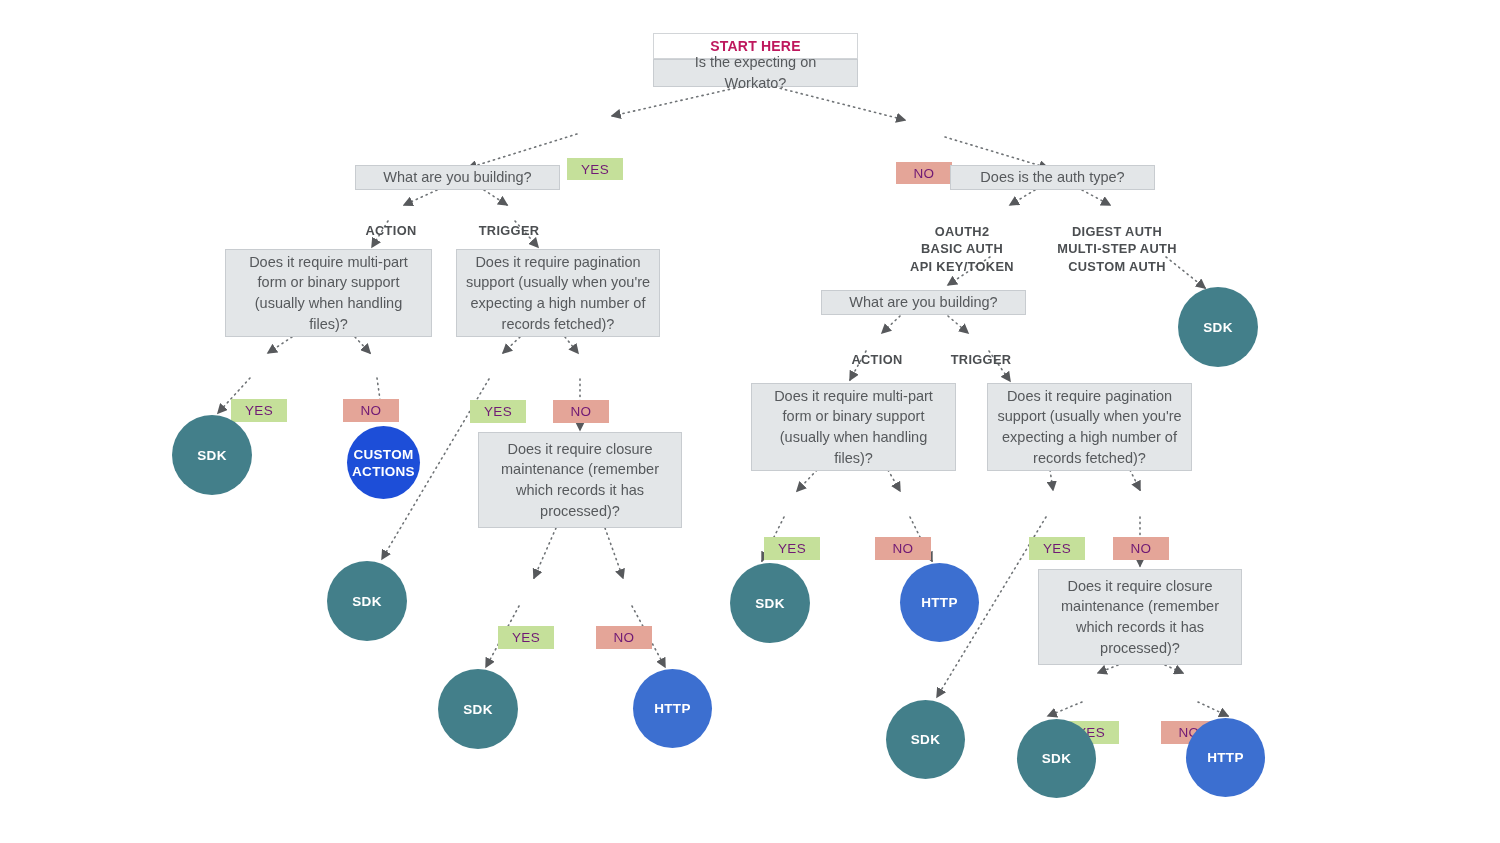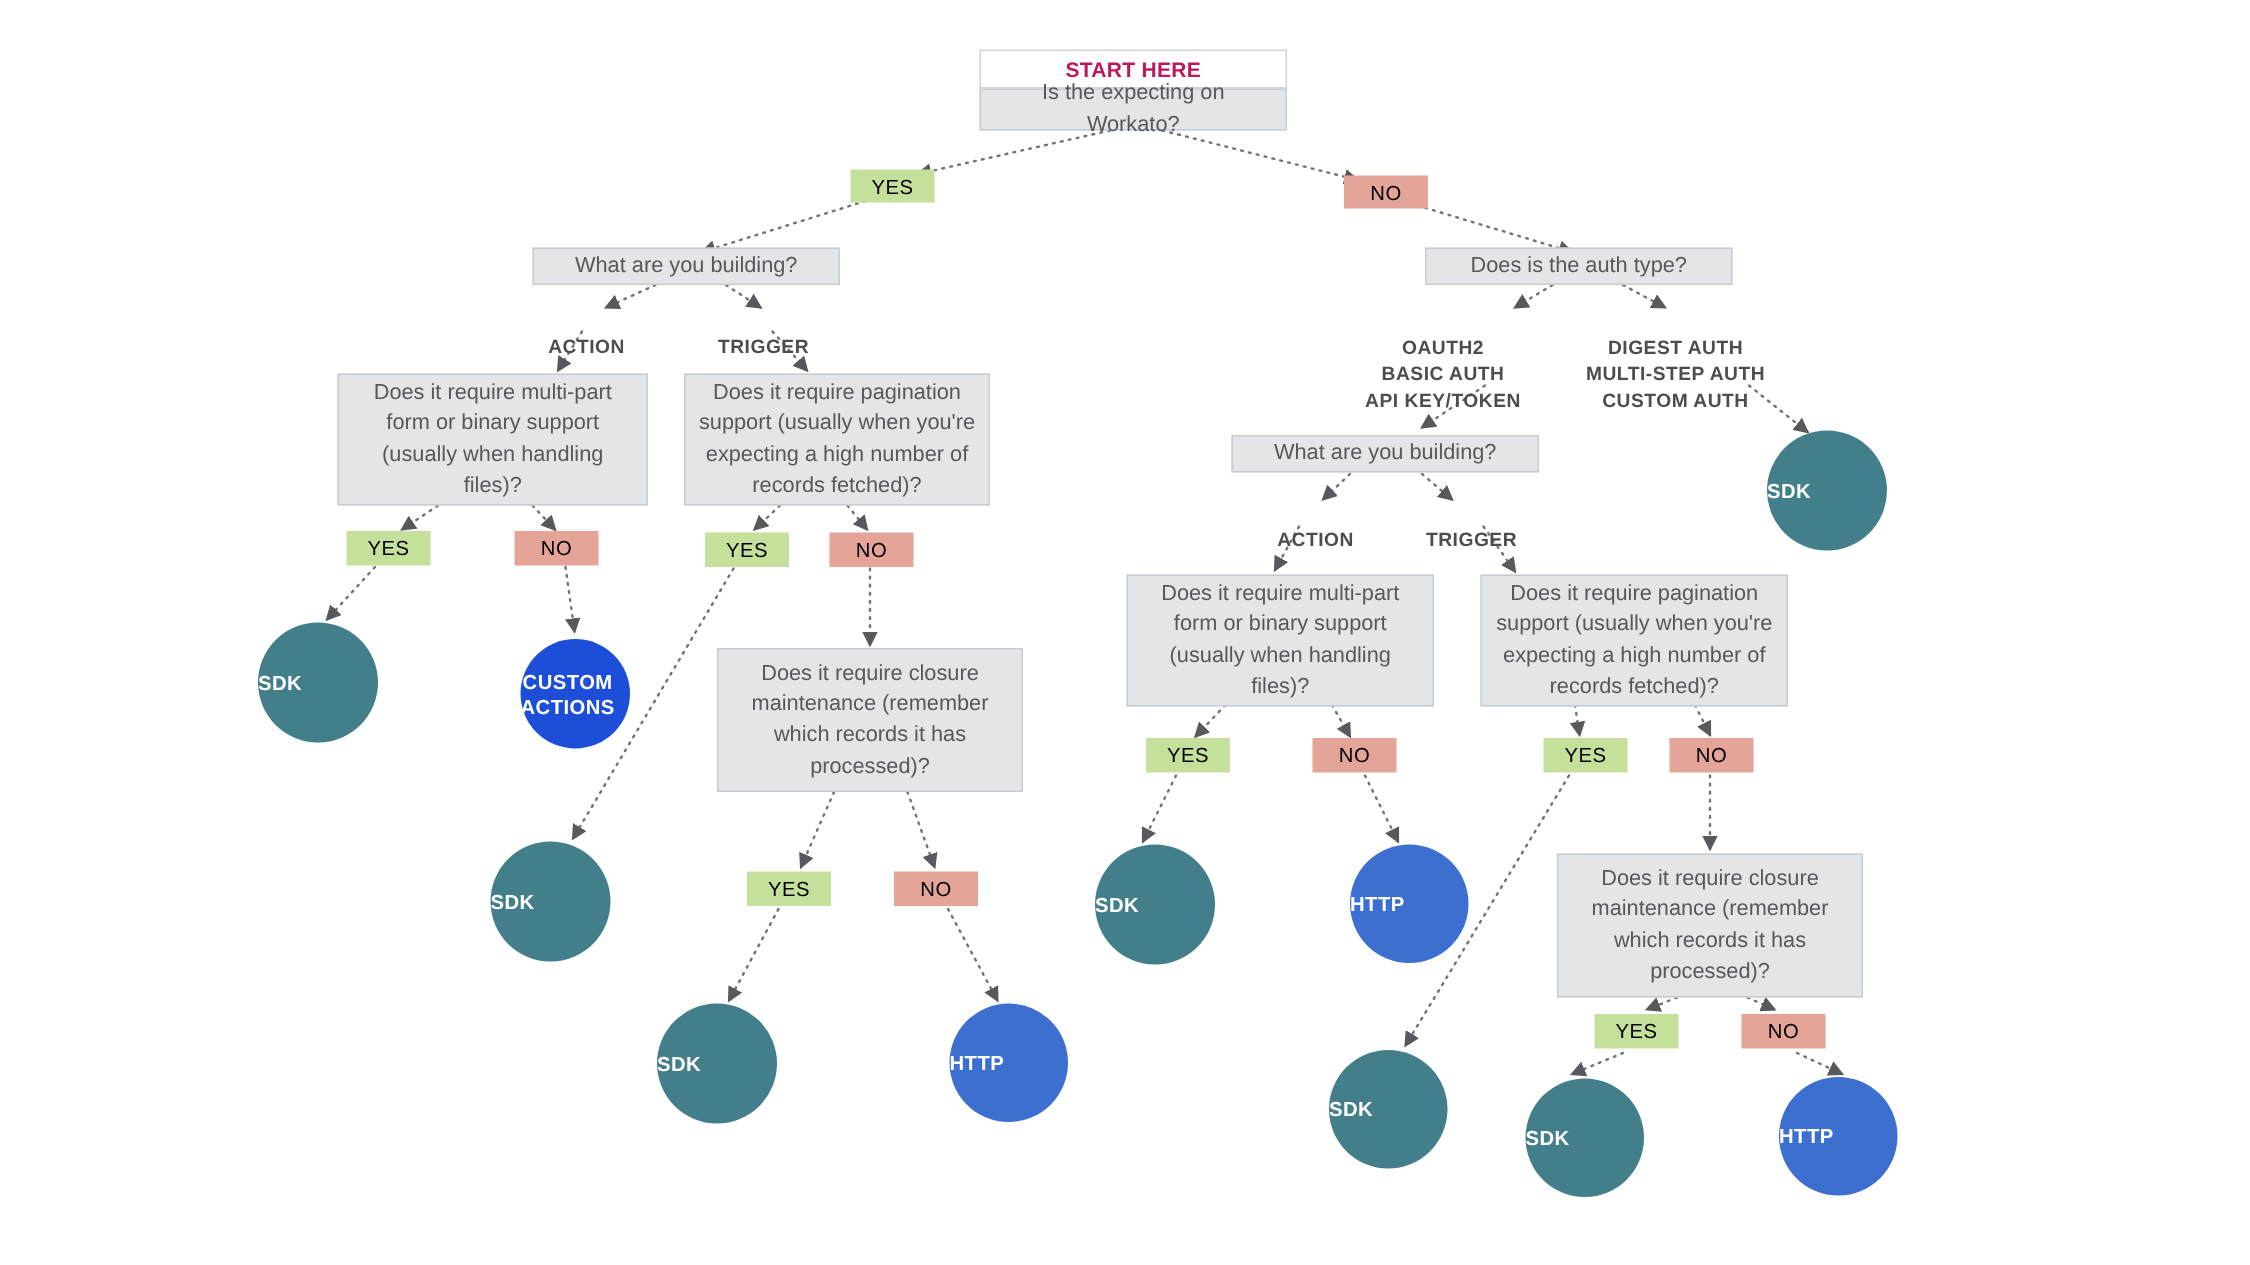--- a/index.html
+++ b/index.html
@@ -52,44 +52,45 @@
     font-size: 14px;
     font-weight: bold;
     letter-spacing: .2px;
     display: flex;
     align-items: center;
     justify-content: center;
   }
   
   .lbl {
     font-size: 13.5px;
-    color: #000000;
+    color: #701a75;
     display: flex;
     align-items: center;
     justify-content: center;
     letter-spacing: .3px;
+    margin-top: 45px;
   }
   .lbl.yes { background: #c5e09a; }
   .lbl.no  { background: #e4a598; }
   
   .cap {
     color: #4b4e51;
     font-size: 12.8px;
     font-weight: bold;
     line-height: 17.5px;
     text-align: center;
     letter-spacing: .35px;
     white-space: pre-line;
   }
   
   .circle {
     border-radius: 50%;
     display: flex;
     align-items: center;
-    justify-content: flex-start;
+    justify-content: center;
     color: #ffffff;
     font-size: 13.5px;
     font-weight: bold;
     text-align: center;
     line-height: 17px;
     letter-spacing: .3px;
     white-space: pre-line;
   }
   .c-sdk    { background: #437f8a; }
   .c-http   { background: #3c6fd0; }

